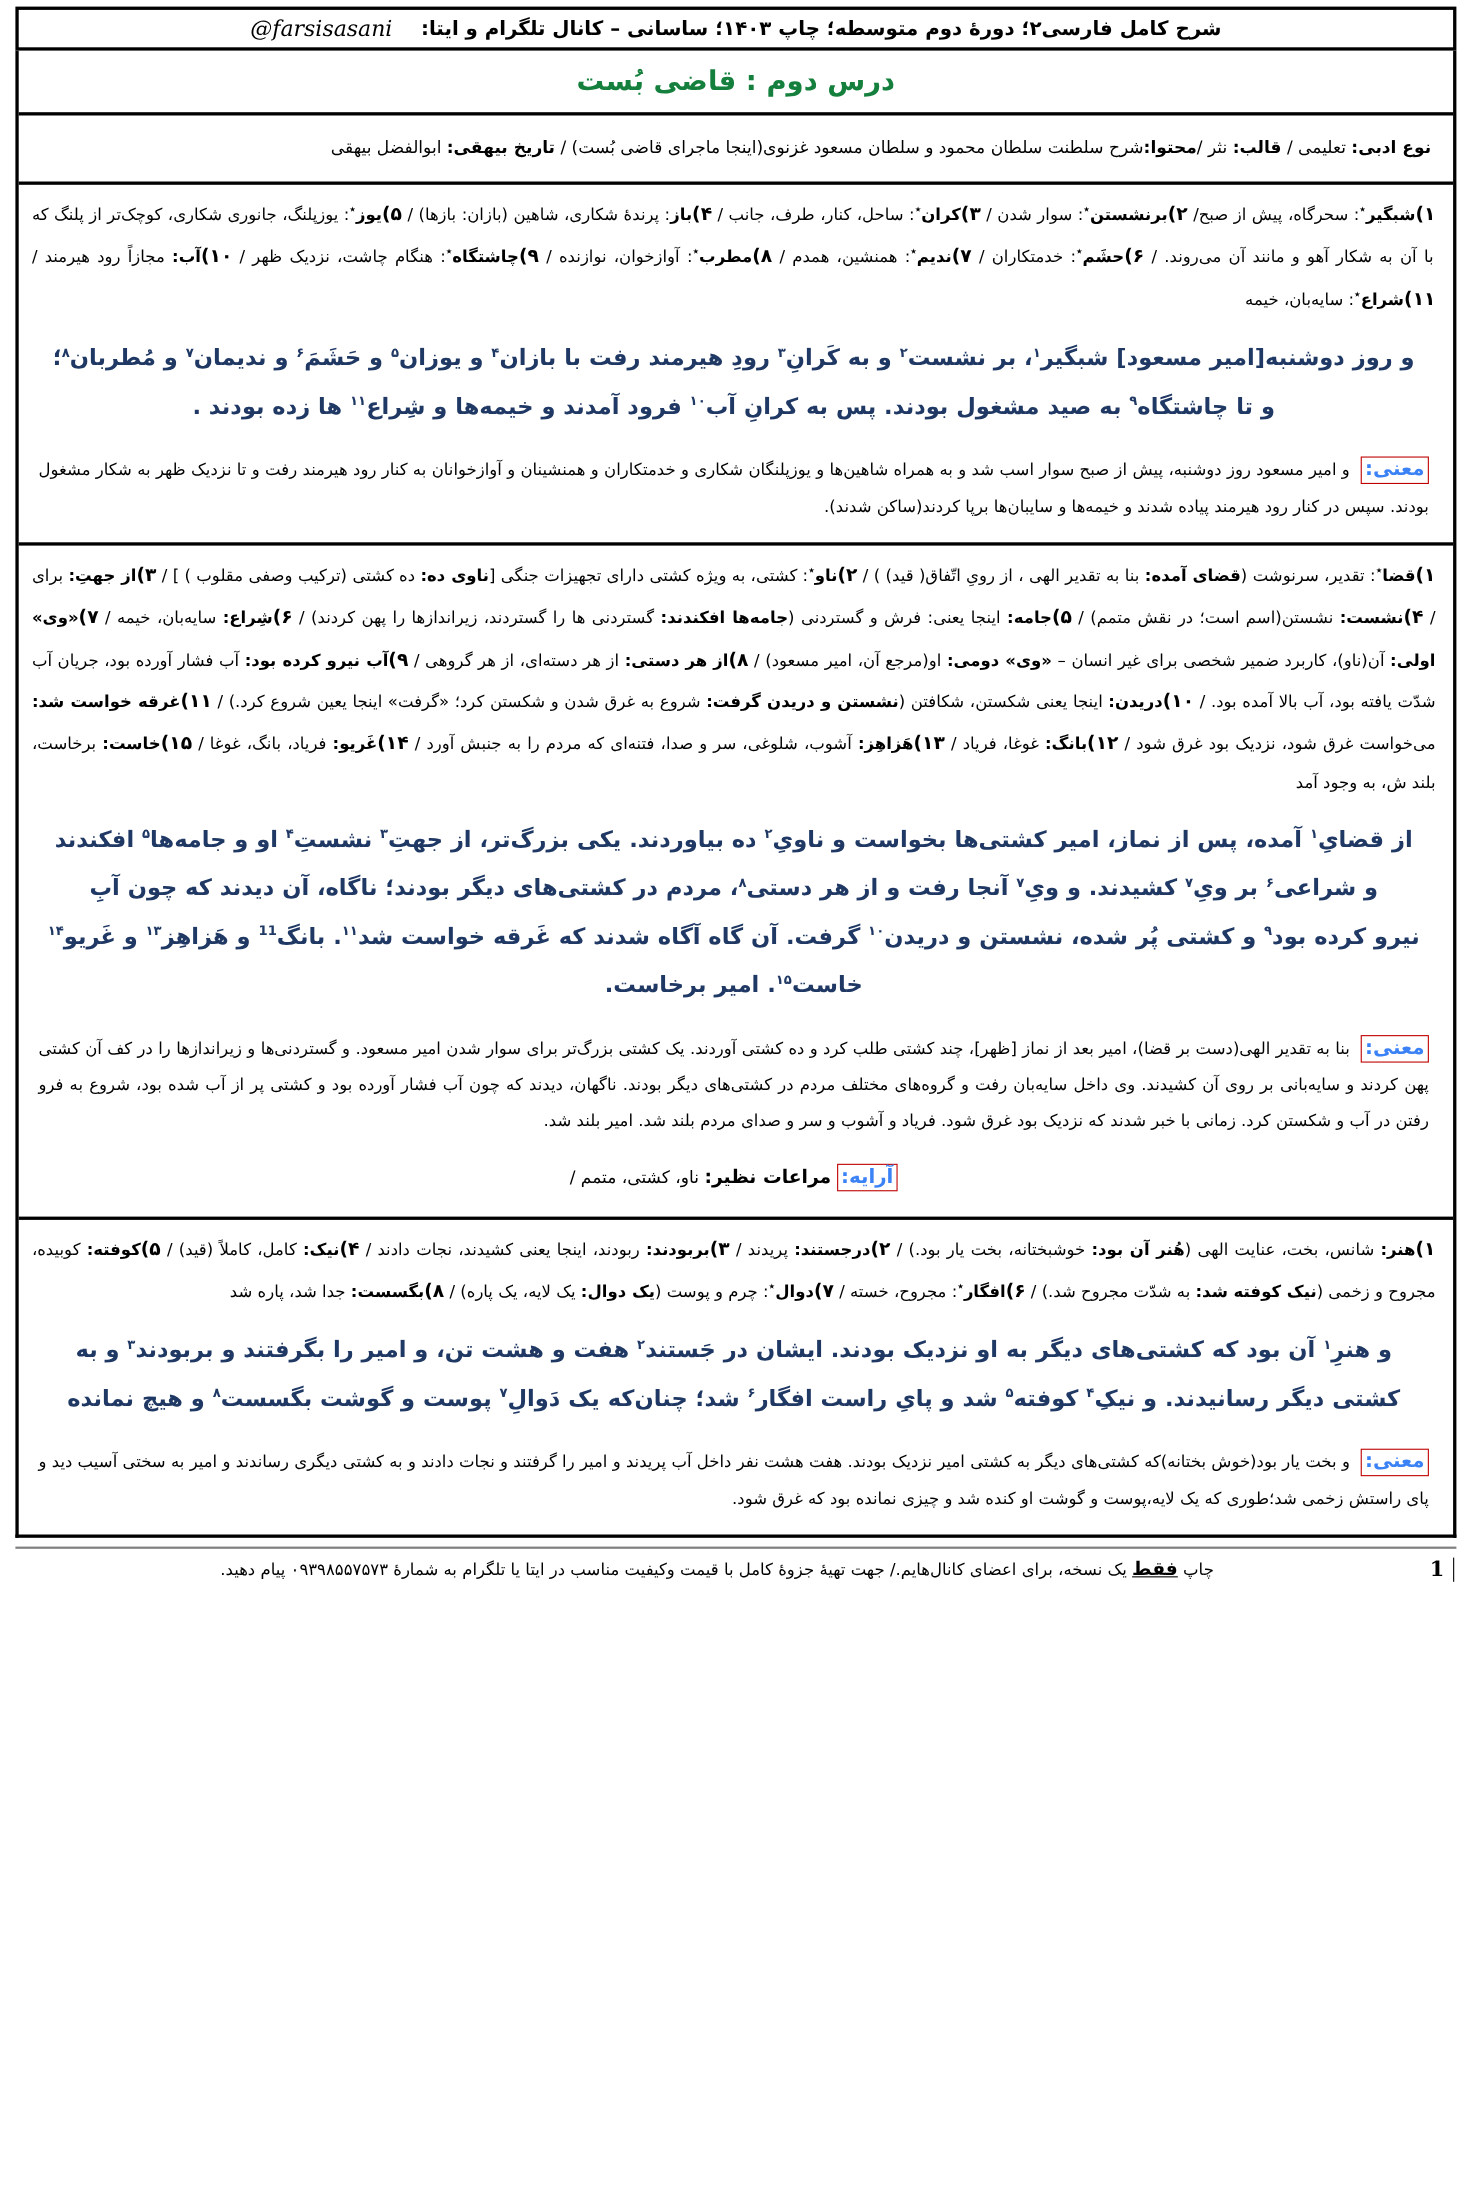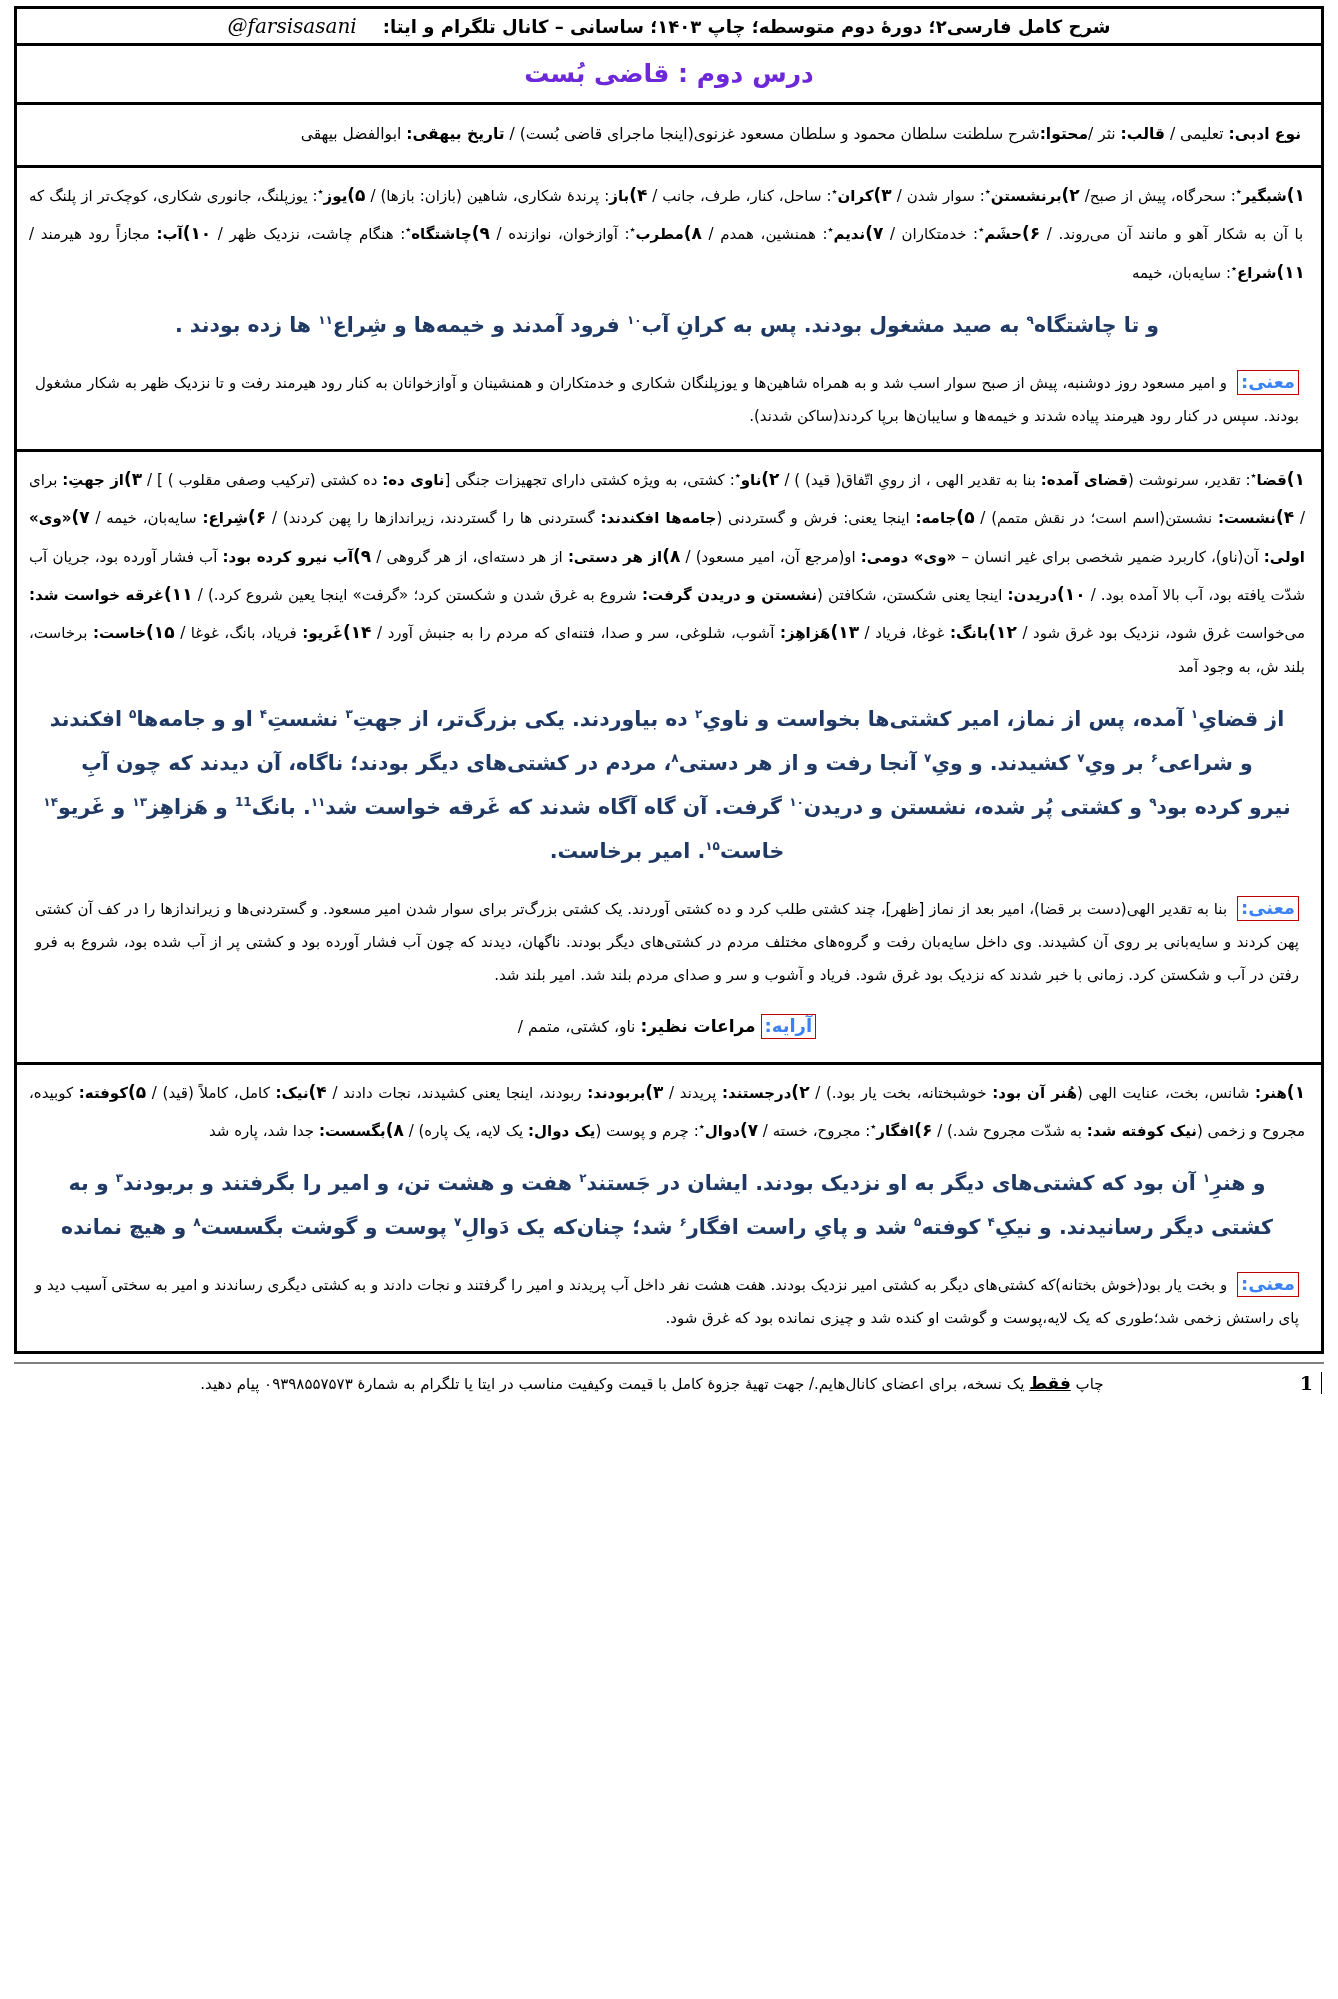--- a/index.html
+++ b/index.html
@@ -58,21 +58,21 @@
 
   
   .doc-frame {
     border: 3px solid #000;
     border-top: none;
     box-sizing: border-box;
   }
 
   .lesson-title {
     text-align: center;
-    color: #6d28d9;
+    color: #15803d;
     font-weight: bold;
     font-size: 25px;
     padding: 13px 0 14px 0;
     letter-spacing: 0;
     border-radius: 11px;
   }
 
   .section {
     border-top: 2px solid #000;
     padding: 8px 16px 8px 12px;
@@ -182,20 +182,21 @@
     <div class="section thick-top">
       <div class="meta-line">
         <span class="b">نوع ادبی:</span><span> تعلیمی / </span><span class="b">قالب:</span><span> نثر /</span><span class="b">محتوا:</span><span>شرح سلطنت سلطان محمود و سلطان مسعود غزنوی(اینجا ماجرای قاضی بُست) / </span><span class="b">تاریخ بیهقی:</span><span> ابوالفضل بیهقی</span>
       </div>
     </div>
 
     <div class="section thick-top">
       <div class="vocab" id="vocab1"><span class="num">۱)</span><span class="term">شبگیر</span><span class="star">٭</span><span>: سحرگاه، پیش از صبح/ </span> <span class="num">۲)</span><span class="term">برنشستن</span><span class="star">٭</span><span>: سوار شدن / </span> <span class="num">۳)</span><span class="term">کران</span><span class="star">٭</span><span>: ساحل، کنار، طرف، جانب / </span> <span class="num">۴)</span><span class="term">باز</span><span>: پرندهٔ شکاری، شاهین (بازان: بازها)  /  </span> <span class="num">۵)</span><span class="term">یوز</span><span class="star">٭</span><span>: یوزپلنگ، جانوری شکاری، کوچک‌تر از پلنگ که با آن به شکار آهو و مانند آن می‌روند. / </span> <span class="num">۶)</span><span class="term">حشَم</span><span class="star">٭</span><span>: خدمتکاران / </span> <span class="num">۷)</span><span class="term">ندیم</span><span class="star">٭</span><span>: همنشین، همدم / </span> <span class="num">۸)</span><span class="term">مطرب</span><span class="star">٭</span><span>: آوازخوان، نوازنده / </span> <span class="num">۹)</span><span class="term">چاشتگاه</span><span class="star">٭</span><span>: هنگام چاشت، نزدیک ظهر / </span> <span class="num">۱۰)</span><span class="term">آب:</span><span> مجازاً رود هیرمند / </span> <span class="num">۱۱)</span><span class="term">شراع</span><span class="star">٭</span><span>: سایه‌بان، خیمه</span> </div>
 
       <div class="passage">
+        <div id="p1l1">و روز دوشنبه[امیر مسعود] شبگیر<span class="sup">۱</span>، بر نشست<span class="sup">۲</span> و به کَرانِ<span class="sup">۳</span> رودِ هیرمند رفت با بازان<span class="sup">۴</span> و یوزان<span class="sup">۵</span> و حَشَمَ<span class="sup">۶</span> و ندیمان<span class="sup">۷</span> و مُطربان<span class="sup">۸</span>؛</div>
         <div id="p1l2">و تا چاشتگاه<span class="sup">۹</span> به صید مشغول بودند. پس به کرانِ آب<span class="sup">۱۰</span> فرود آمدند و خیمه‌ها و شِراع<span class="sup">۱۱</span> ها زده بودند .</div>
       </div>
 
       <div class="meaning">
         <span class="tag-red">معنی:</span><span> و امیر مسعود روز دوشنبه، پیش از صبح سوار اسب شد و به همراه شاهین‌ها و یوزپلنگان شکاری و خدمتکاران و همنشینان و آوازخوانان به کنار رود هیرمند رفت و تا نزدیک ظهر به شکار مشغول بودند. سپس در کنار رود هیرمند پیاده شدند و خیمه‌ها و سایبان‌ها برپا کردند(ساکن شدند).</span>
       </div>
 
     </div>
 
     <div class="section thick-top">

